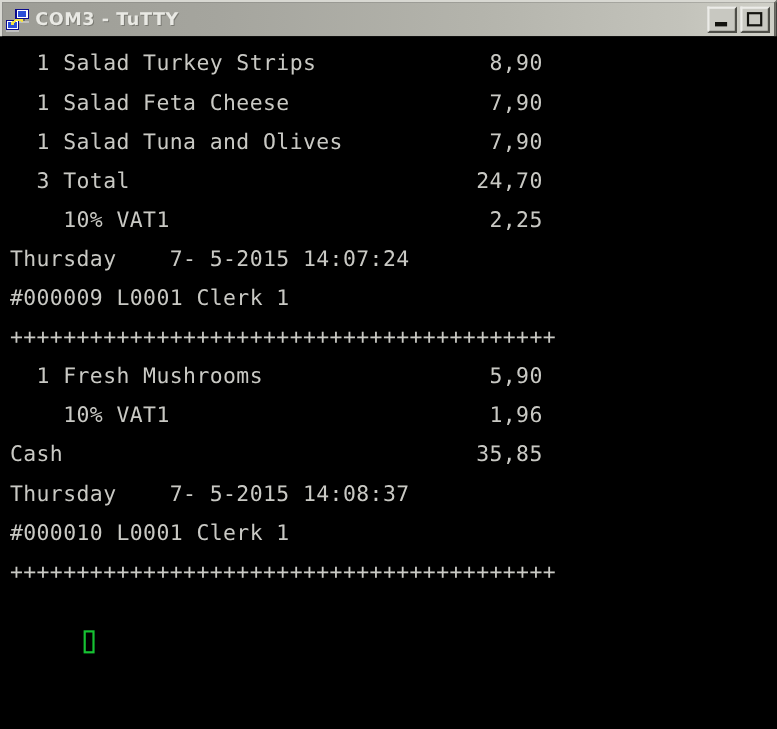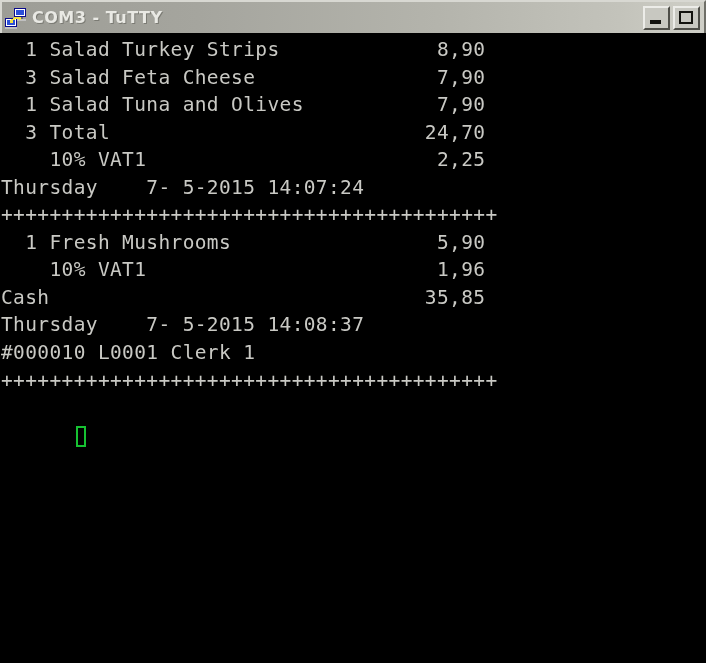--- a/index.html
+++ b/index.html
@@ -113,21 +113,21 @@
     line-height: 27.55px;
     padding: 3px 0 0 1px;
     box-sizing: border-box;
     overflow: hidden;
     letter-spacing: 0.37px;
   }
 
   .term-line {
     white-space: pre;
     height: 27.55px;
-    margin: 0;
+    margin: 8px;
     font-family: "DejaVu Sans Mono", monospace;
   }
 
   #cursor-line {
     white-space: pre;
     height: 27.55px;
     position: relative;
   }
   #cursor {
     display: inline-block;
@@ -171,25 +171,26 @@
         <span class="min-glyph"></span>
       </button>
       <button class="win-btn" title="Maximize">
         <span class="max-glyph"></span>
       </button>
     </span>
   </div>
 
   <div id="terminal">
     <div class="term-line">  1 Salad Turkey Strips             8,90</div>
-    <div class="term-line">  3 Salad Feta Cheese               7,90</div>
+    <div class="term-line">  1 Salad Feta Cheese               7,90</div>
     <div class="term-line">  1 Salad Tuna and Olives           7,90</div>
     <div class="term-line">  3 Total                          24,70</div>
     <div class="term-line">    10% VAT1                        2,25</div>
     <div class="term-line">Thursday    7- 5-2015 14:07:24</div>
+    <div class="term-line">#000009 L0001 Clerk 1</div>
     <div class="term-line">+++++++++++++++++++++++++++++++++++++++++</div>
     <div class="term-line">  1 Fresh Mushrooms                 5,90</div>
     <div class="term-line">    10% VAT1                        1,96</div>
     <div class="term-line">Cash                               35,85</div>
     <div class="term-line">Thursday    7- 5-2015 14:08:37</div>
     <div class="term-line">#000010 L0001 Clerk 1</div>
     <div class="term-line">+++++++++++++++++++++++++++++++++++++++++</div>
     <div id="cursor-line">
       <span id="cursor"></span>
     </div>

